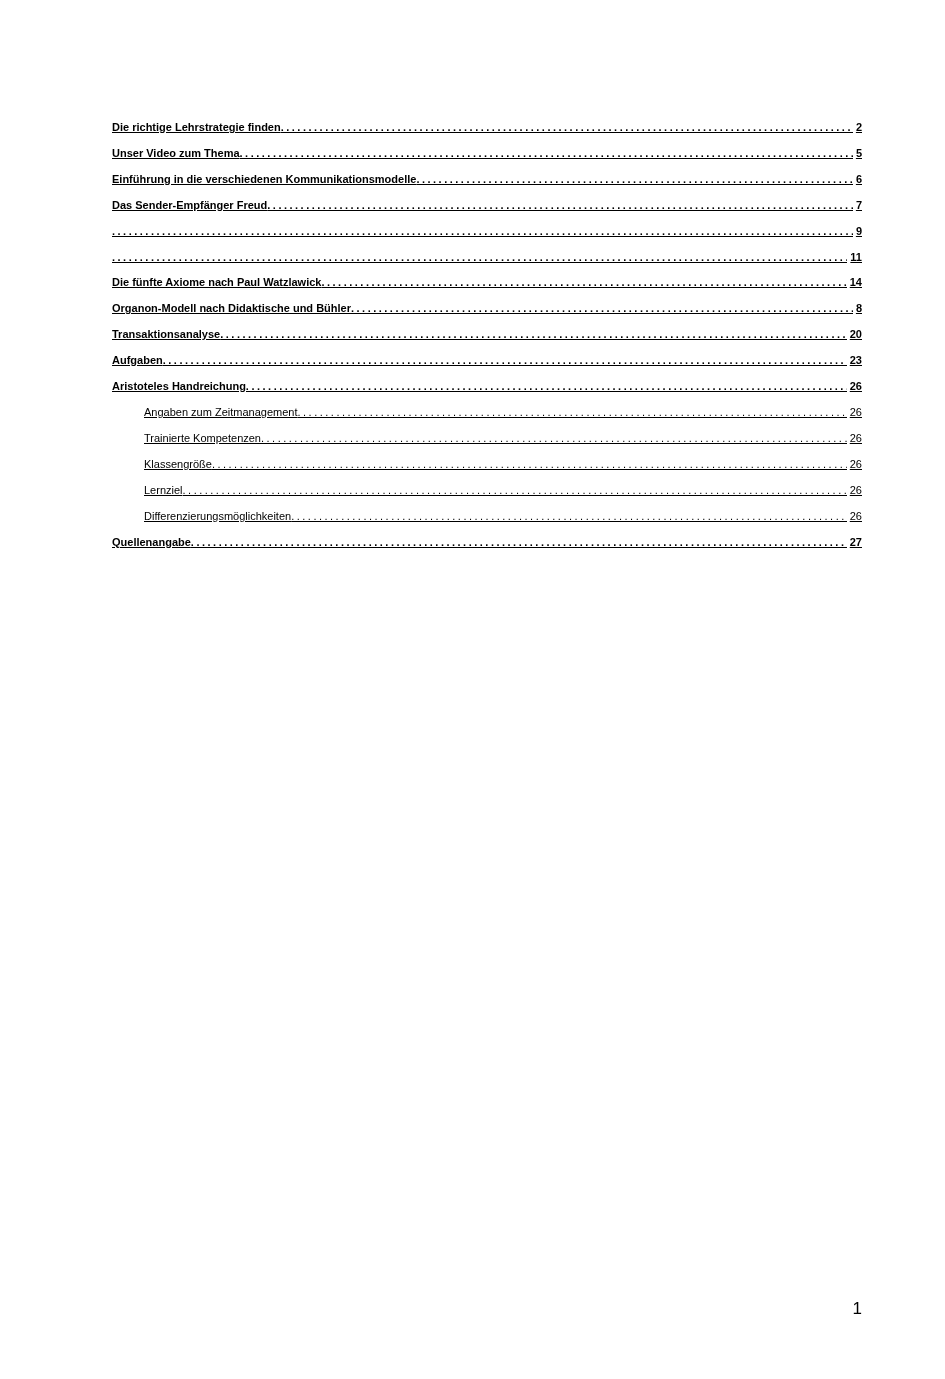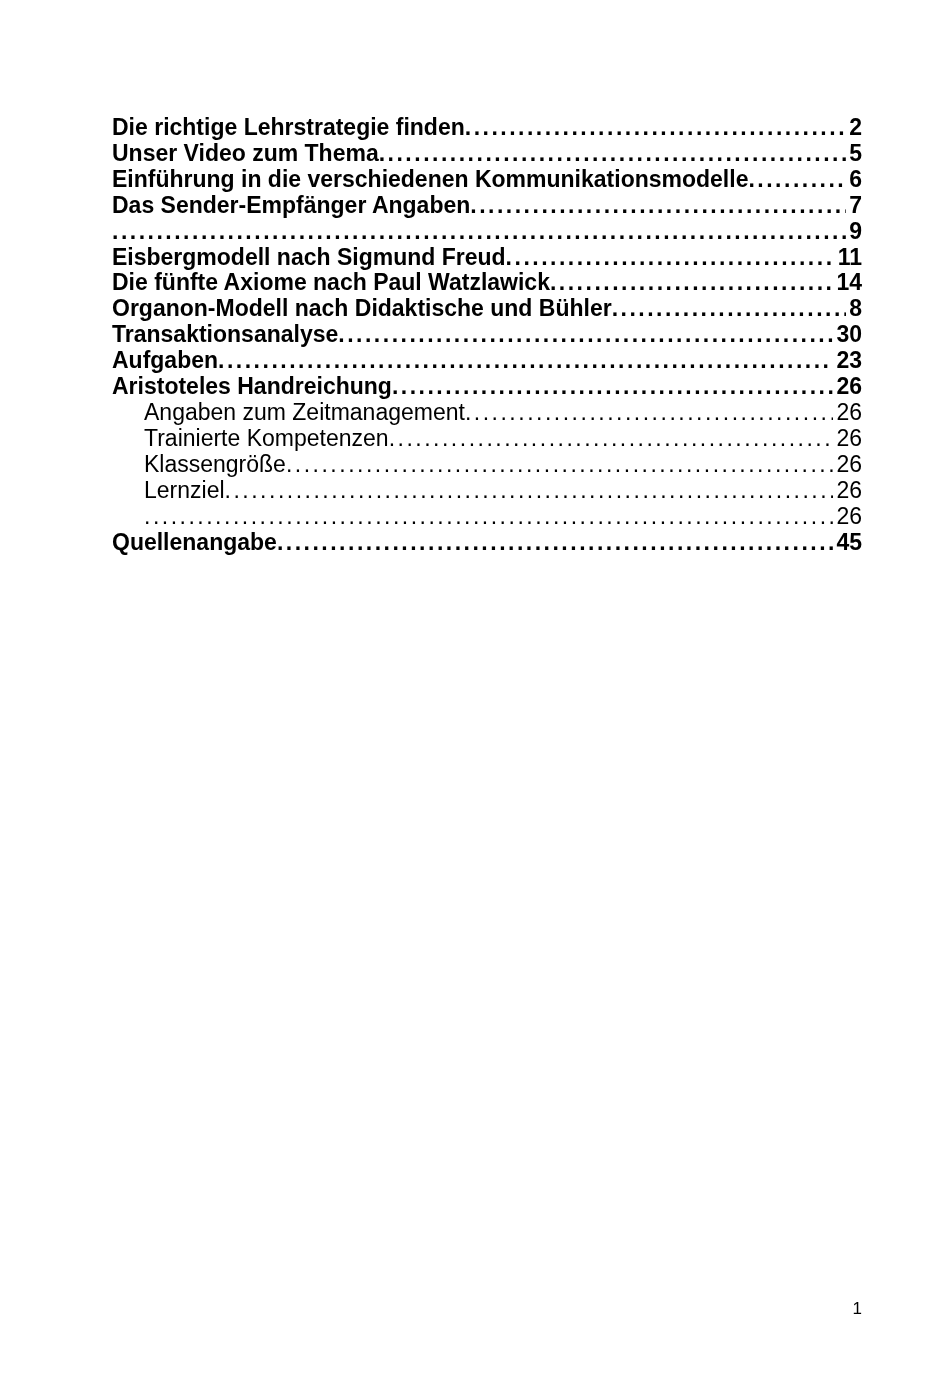--- a/index.html
+++ b/index.html
@@ -23,22 +23,23 @@
   .toc {
     position: absolute;
     left: 112px;
     top: 115px;
     width: 750px;
   }
   .toc-row {
     display: flex;
     align-items: baseline;
     line-height: 25.9px;
-    font-size: 23px;
+    font-size: 11px;
     color: #000000;
+    text-decoration: underline;
   }
   .toc-row.level1 { font-weight: 700; }
   .toc-row.level2 { font-weight: 400; padding-left: 32px; }
   .toc-title {
     flex: 0 0 auto;
     white-space: nowrap;
   }
   .toc-dots {
     flex: 1 1 auto;
     min-width: 0;
@@ -81,47 +82,46 @@
         <span class="toc-title">Unser Video zum Thema</span>
         <span class="toc-dots"></span>
         <span class="toc-page">5</span>
       </div>
       <div class="toc-row level1">
         <span class="toc-title">Einführung in die verschiedenen Kommunikationsmodelle</span>
         <span class="toc-dots"></span>
         <span class="toc-page">6</span>
       </div>
       <div class="toc-row level1">
-        <span class="toc-title">Das Sender-Empfänger Angaben</span>
+        <span class="toc-title">Das Sender-Empfänger Freud</span>
         <span class="toc-dots"></span>
         <span class="toc-page">7</span>
       </div>
       <div class="toc-row level1">
         <span class="toc-dots"></span>
         <span class="toc-page">9</span>
       </div>
       <div class="toc-row level1">
-        <span class="toc-title">Eisbergmodell nach Sigmund Freud</span>
         <span class="toc-dots"></span>
         <span class="toc-page">11</span>
       </div>
       <div class="toc-row level1">
         <span class="toc-title">Die fünfte Axiome nach Paul Watzlawick</span>
         <span class="toc-dots"></span>
         <span class="toc-page">14</span>
       </div>
       <div class="toc-row level1">
         <span class="toc-title">Organon-Modell nach Didaktische und Bühler</span>
         <span class="toc-dots"></span>
         <span class="toc-page">8</span>
       </div>
       <div class="toc-row level1">
         <span class="toc-title">Transaktionsanalyse</span>
         <span class="toc-dots"></span>
-        <span class="toc-page">30</span>
+        <span class="toc-page">20</span>
       </div>
       <div class="toc-row level1">
         <span class="toc-title">Aufgaben</span>
         <span class="toc-dots"></span>
         <span class="toc-page">23</span>
       </div>
       <div class="toc-row level1">
         <span class="toc-title">Aristoteles Handreichung</span>
         <span class="toc-dots"></span>
         <span class="toc-page">26</span>
@@ -140,27 +140,28 @@
         <span class="toc-title">Klassengröße</span>
         <span class="toc-dots"></span>
         <span class="toc-page">26</span>
       </div>
       <div class="toc-row level2">
         <span class="toc-title">Lernziel</span>
         <span class="toc-dots"></span>
         <span class="toc-page">26</span>
       </div>
       <div class="toc-row level2">
+        <span class="toc-title">Differenzierungsmöglichkeiten</span>
         <span class="toc-dots"></span>
         <span class="toc-page">26</span>
       </div>
       <div class="toc-row level1">
         <span class="toc-title">Quellenangabe</span>
         <span class="toc-dots"></span>
-        <span class="toc-page">45</span>
+        <span class="toc-page">27</span>
       </div>
     </div>
 
   <div class="footer">
     <span>1</span>
   </div>
 
 </div>
 
 </body></html>

